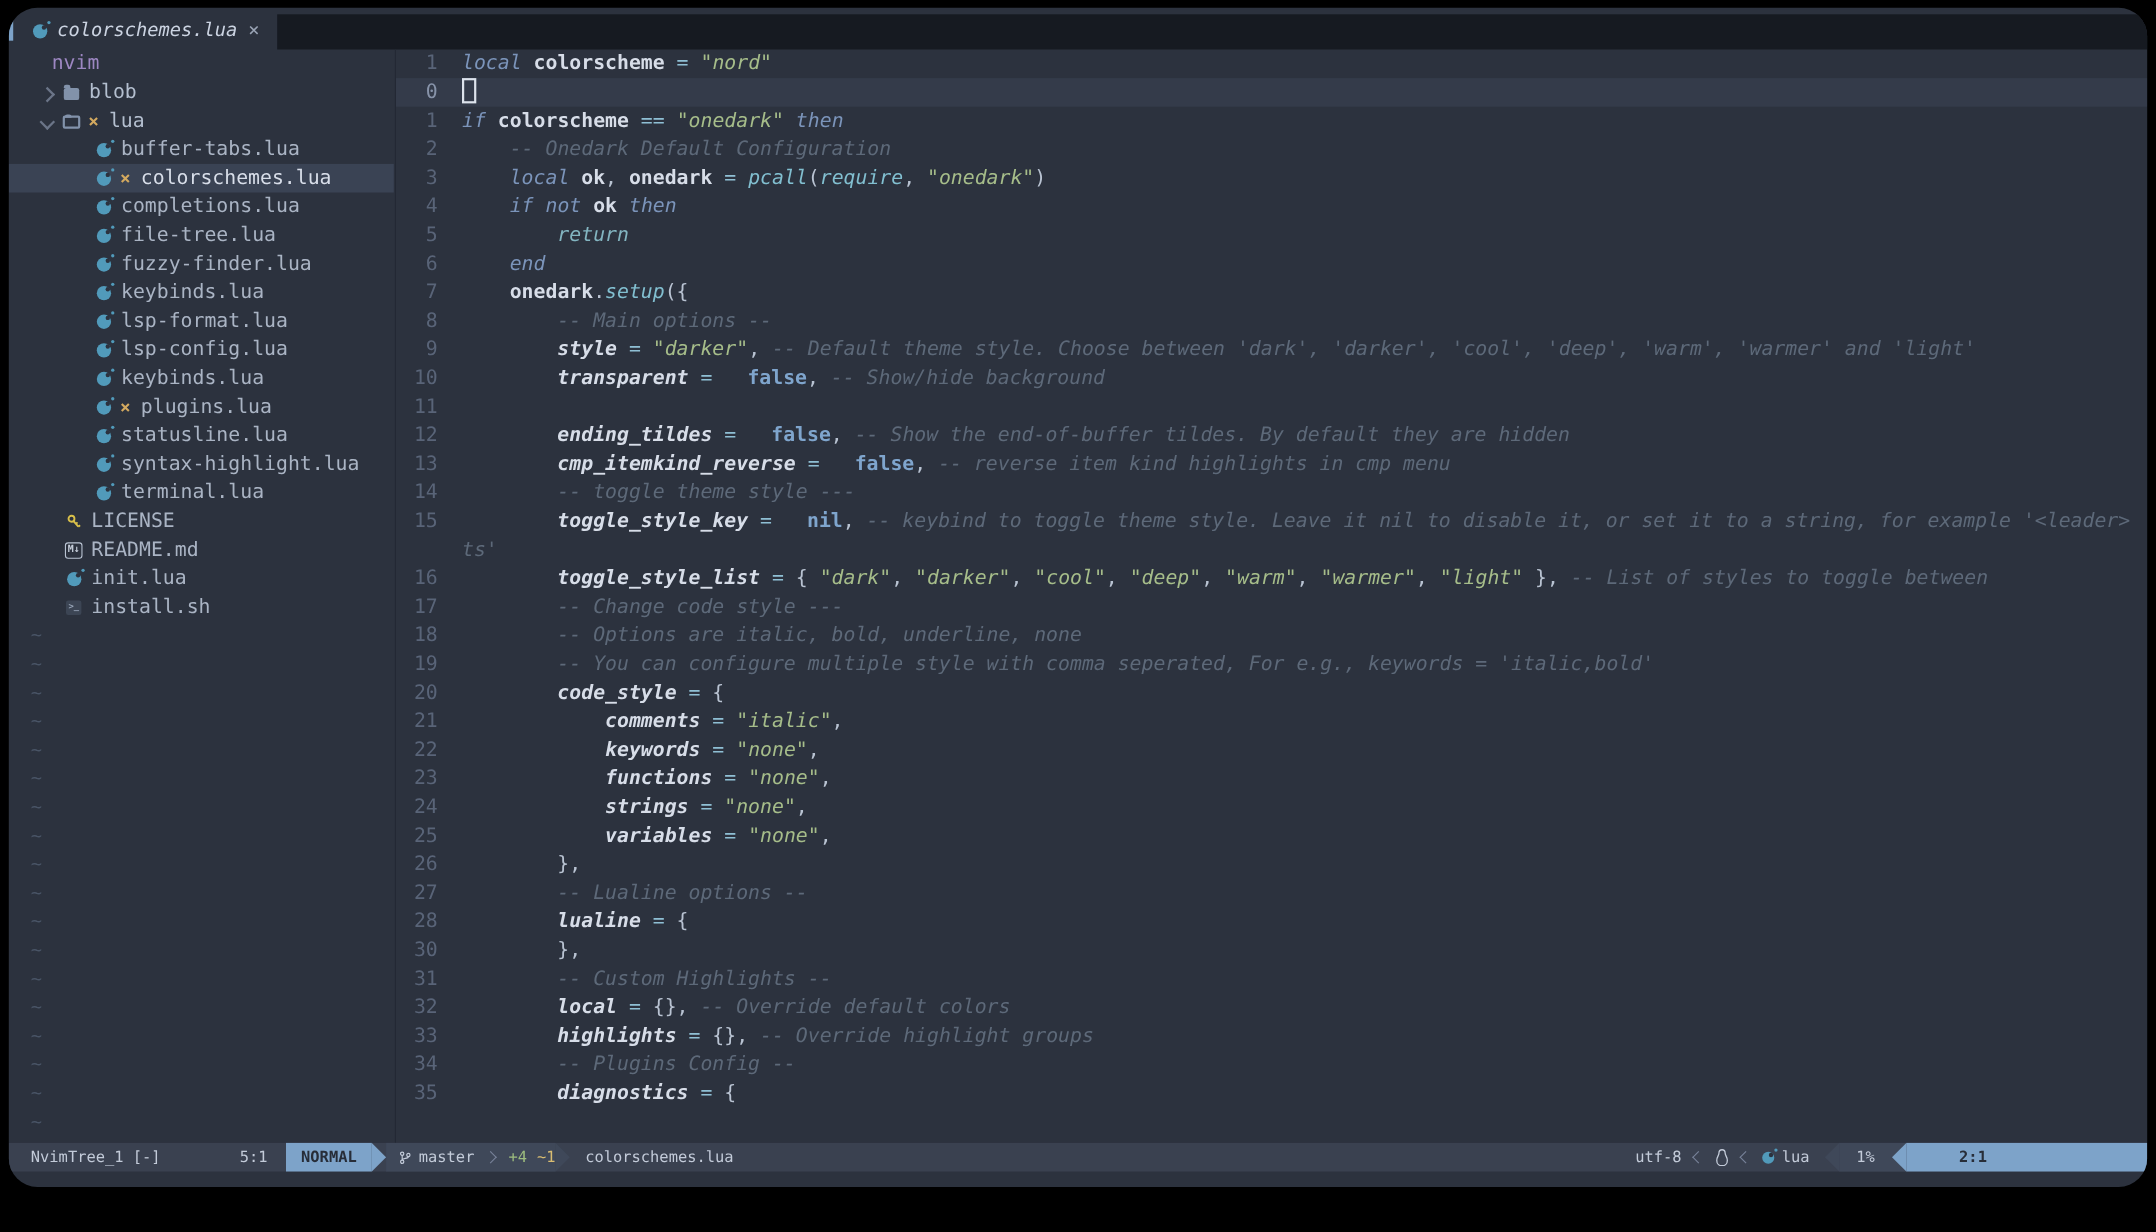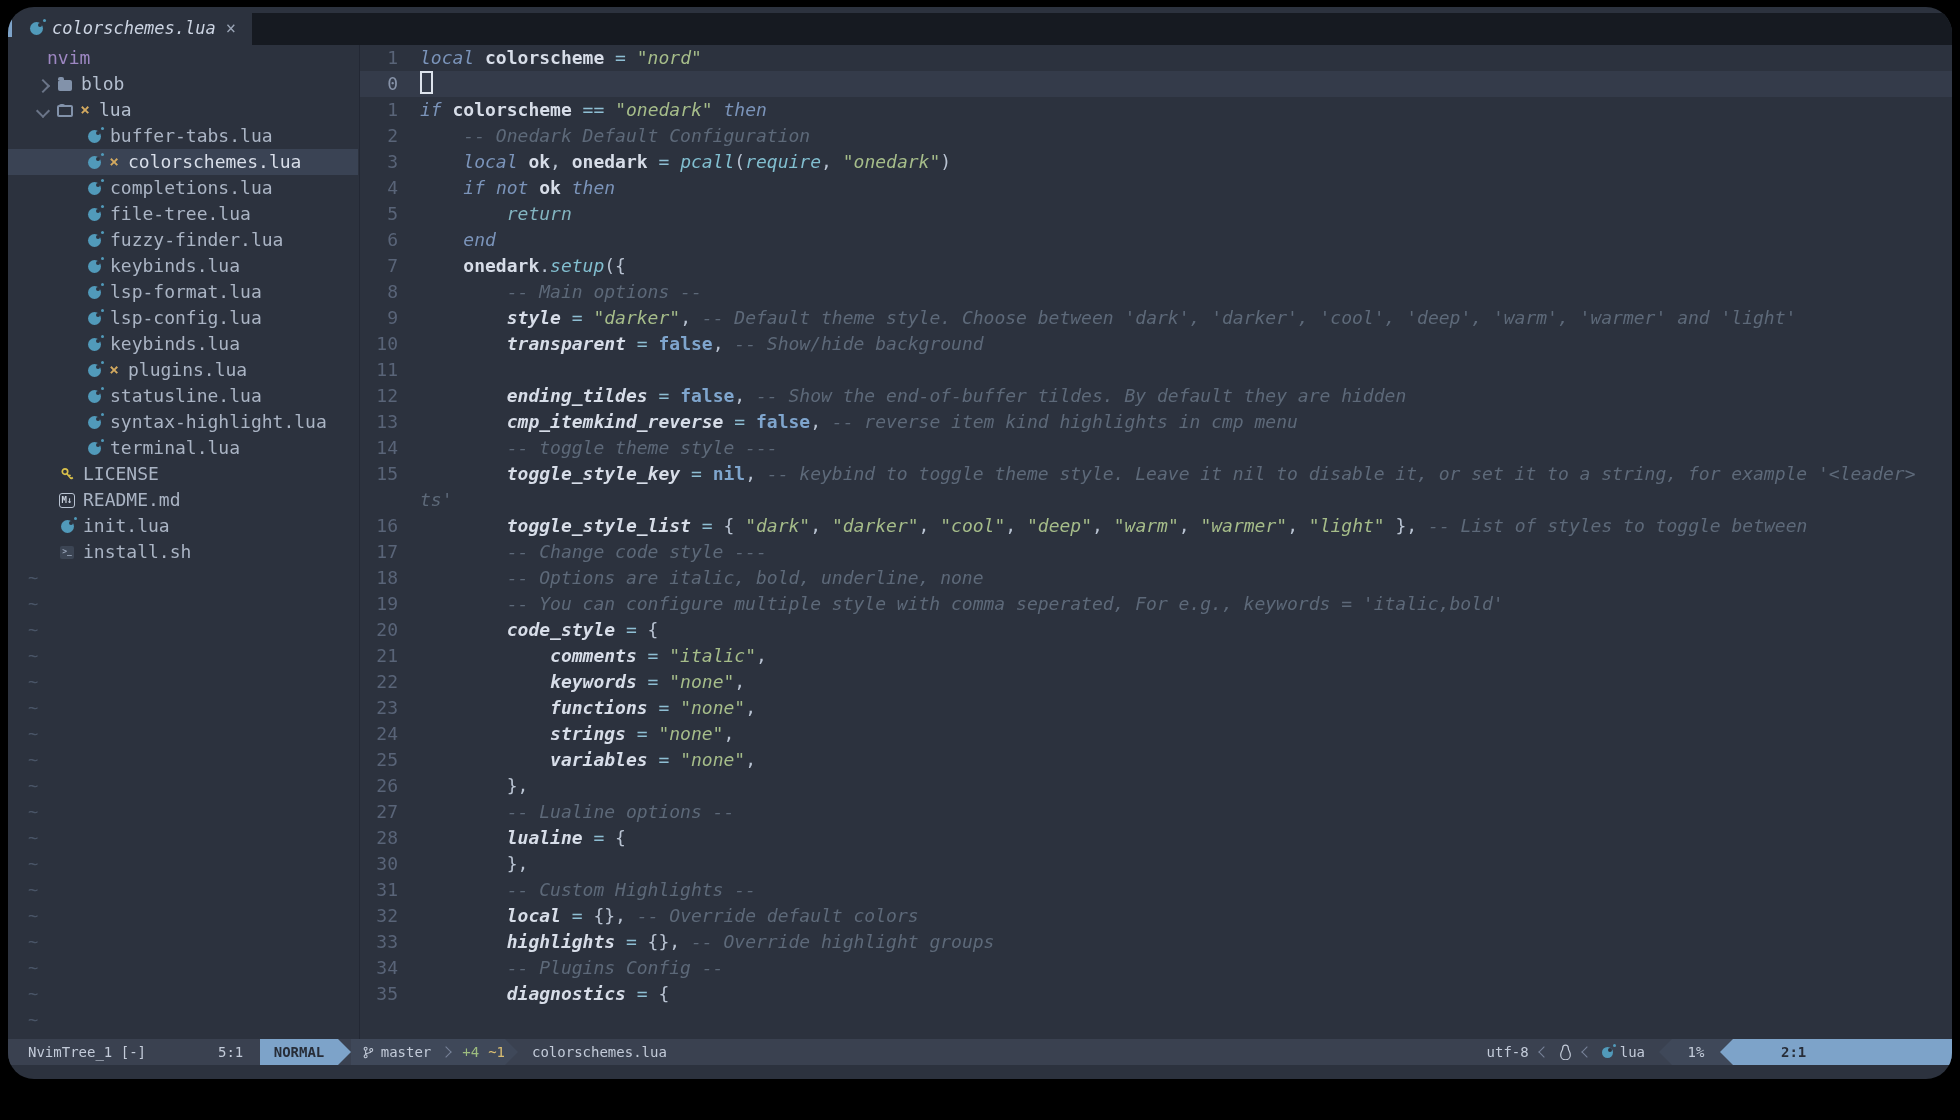--- a/index.html
+++ b/index.html
@@ -48,21 +48,21 @@
   .cursor{display:inline-block;width:9px;height:19px;border:2px solid #dde3ec;vertical-align:-3px;}
   .tk-kw{color:var(--keyword);font-style:italic;}
   .tk-fl{color:var(--flow);font-style:italic;}
   .tk-v{color:var(--vartok);font-weight:bold;text-align:right;}
   .tk-f{color:var(--vartok);font-weight:bold;font-style:italic;}
   .tk-op{color:var(--op);}
   .tk-s{color:var(--string);font-style:italic;}
   .tk-c{color:var(--comment);font-style:italic;}
   .tk-p{color:var(--punct);}
   .tk-fn{color:var(--func);font-style:italic;text-align:right;}
-  .tk-b{color:var(--boolc);font-weight:bold;}
+  .tk-b{color:var(--boolc);font-weight:bold;margin-left:21px;}
   .tk-t{color:var(--fg);}
   
   #statusbar{position:absolute;left:0;right:0;top:1032px;height:26px;background:var(--sbC);font-size:14px;color:var(--sbText);}
   #statusbar>*{position:absolute;}
   .sb-buf{left:20px;line-height:26px;}
   .sb-pos1{left:210px;line-height:26px;}
   .sb-mode{left:252px;width:78px;height:26px;background:var(--sbA);color:var(--sbDark);font-weight:bold;
            text-align:center;line-height:26px;}
   .pl-mode{left:330px;width:0;height:0;border-top:13px solid transparent;border-bottom:13px solid transparent;border-left:13px solid var(--sbA);}
   .sb-git{left:343px;width:154px;height:26px;background:var(--sbB);display:flex;align-items:center;padding-left:12px;box-sizing:border-box;}

